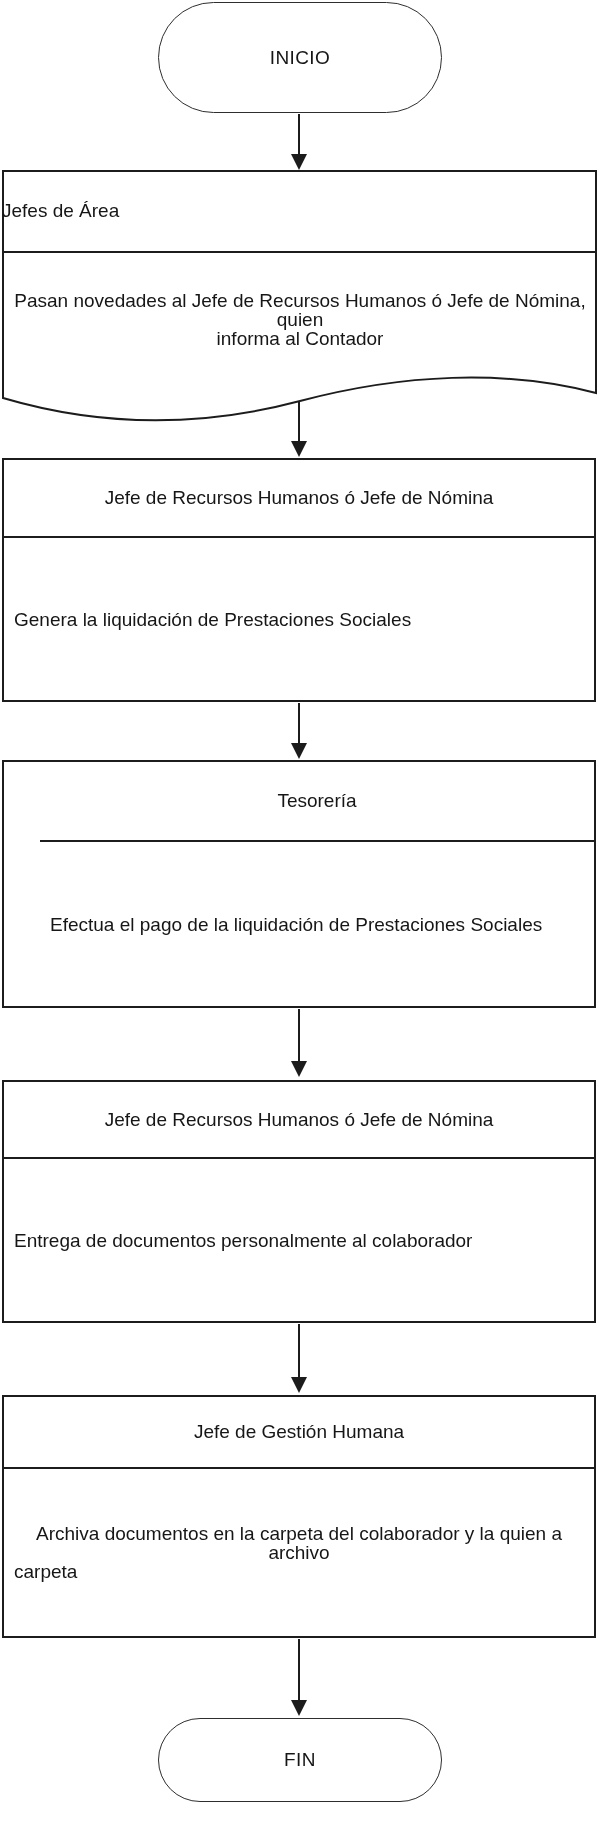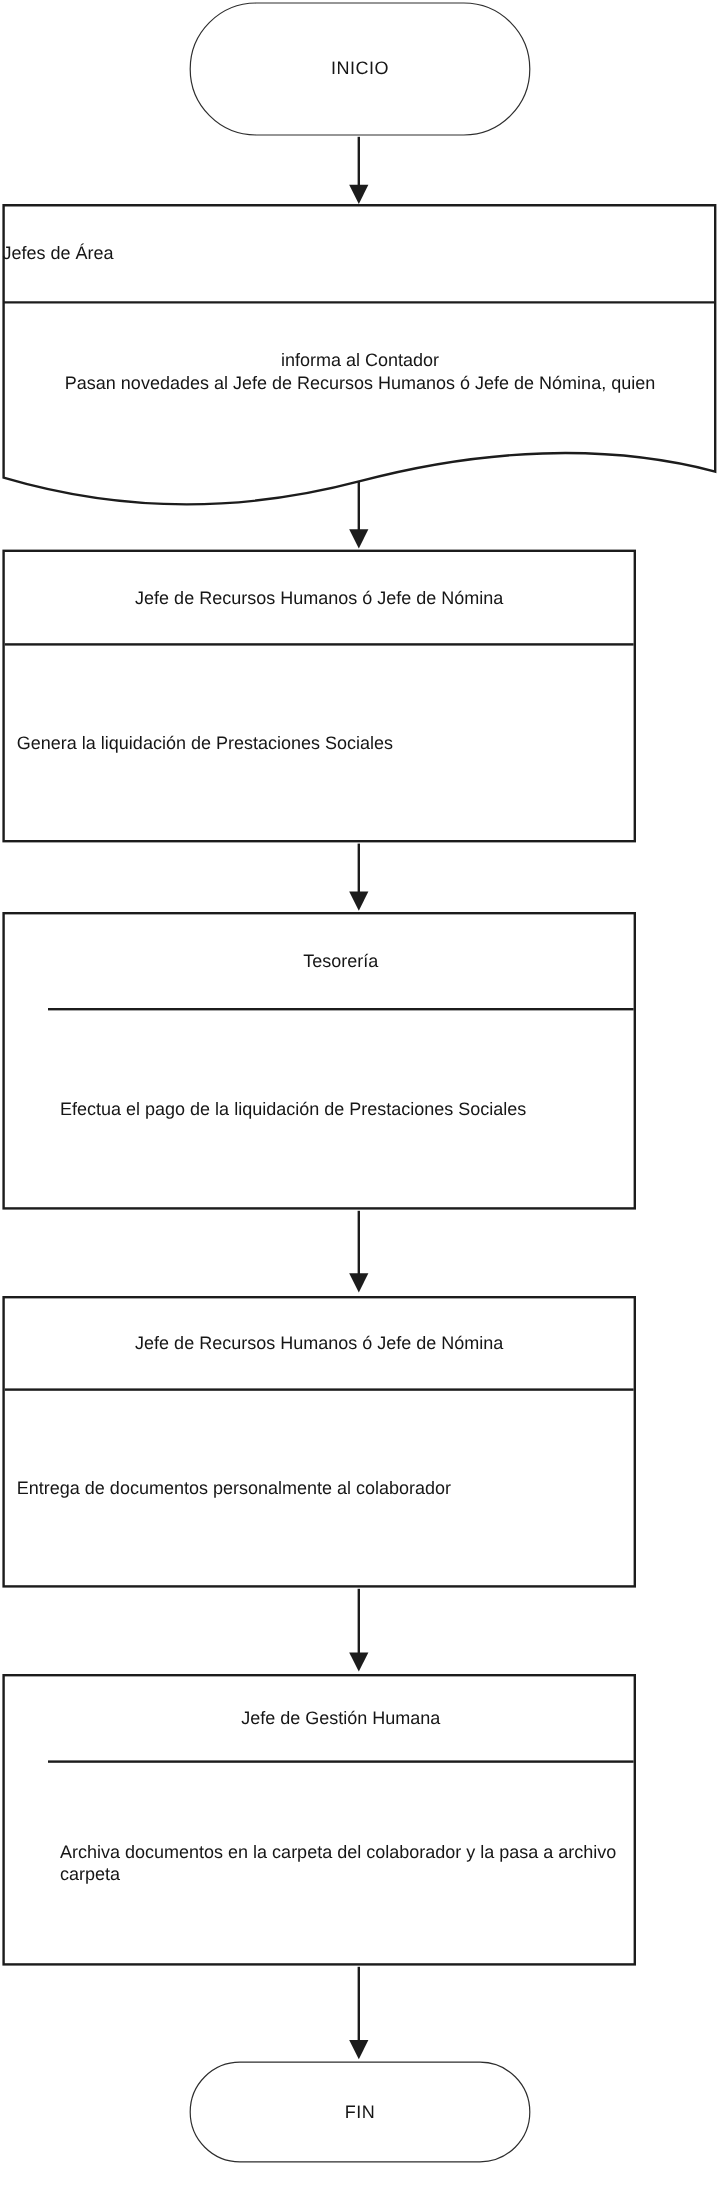--- a/index.html
+++ b/index.html
@@ -8,21 +8,21 @@
     --text:#161616;
   }
   html,body{margin:0;padding:0;background:#fff;}
   .canvas{
     position:relative;
     width:600px;
     height:1836px;
     background:var(--fill);
     font-family:"Liberation Sans", sans-serif;
     color:var(--text);
-    font-size:15px;
+    font-size:19px;
     overflow:hidden;
   }
   svg.overlay{
     position:absolute;
     left:0;top:0;
     width:600px;height:1836px;
     display:block;
   }
   .shape-stroke{stroke:var(--stroke);fill:var(--fill);}
   .line-stroke{stroke:var(--stroke);fill:none;}
@@ -41,21 +41,21 @@
     justify-content:center;
     box-sizing:border-box;
     letter-spacing:.4px;
   }
   .terminator.start{top:2px;height:111px;}
   .terminator.end{top:1718px;height:84px;}
 
   .pbox{
     position:absolute;
     left:2px;
-    width:528px;
+    width:594px;
     border:2px solid var(--stroke);
     background:var(--fill);
     box-sizing:border-box;
     display:flex;
     flex-direction:column;
   }
   .pbox .hdr{
     display:flex;
     align-items:center;
     justify-content:center;
@@ -133,22 +133,22 @@
   </svg>
 
   <div class="terminator start">
     <span>INICIO</span>
   </div>
 
   <div class="doc-hdr">
     <span>Jefes de Área</span>
   </div>
   <div class="doc-bdy">
+    <span class="tline">Pasan novedades al Jefe de Recursos Humanos ó Jefe de Nómina, quien</span>
     <span class="tline">informa al Contador</span>
-    <span class="tline">Pasan novedades al Jefe de Recursos Humanos ó Jefe de Nómina, quien</span>
   </div>
 
   <div class="pbox" style="top:458px;height:244px;">
     <div class="hdr" style="height:78px;">
       <span>Jefe de Recursos Humanos ó Jefe de Nómina</span>
     </div>
     <div class="bdy">
       <span class="tline">Genera la liquidación de Prestaciones Sociales</span>
     </div>
   </div>
@@ -164,26 +164,26 @@
 
   <div class="pbox" style="top:1080px;height:243px;">
     <div class="hdr" style="height:77px;">
       <span>Jefe de Recursos Humanos ó Jefe de Nómina</span>
     </div>
     <div class="bdy">
       <span class="tline">Entrega de documentos personalmente al colaborador</span>
     </div>
   </div>
 
-  <div class="pbox" style="top:1395px;height:243px;padding-left:36px;">
+  <div class="pbox" style="top:1395px;height:243px;">
     <div class="hdr" style="height:72px;">
       <span>Jefe de Gestión Humana</span>
     </div>
     <div class="bdy">
-      <span class="tline">Archiva documentos en la carpeta del colaborador y la pasa a archivo</span>
+      <span class="tline">Archiva documentos en la carpeta del colaborador y la quien a archivo</span>
       <span class="tline">carpeta</span>
     </div>
   </div>
 
   <div class="terminator end">
     <span>FIN</span>
   </div>
 
 </div>
 

